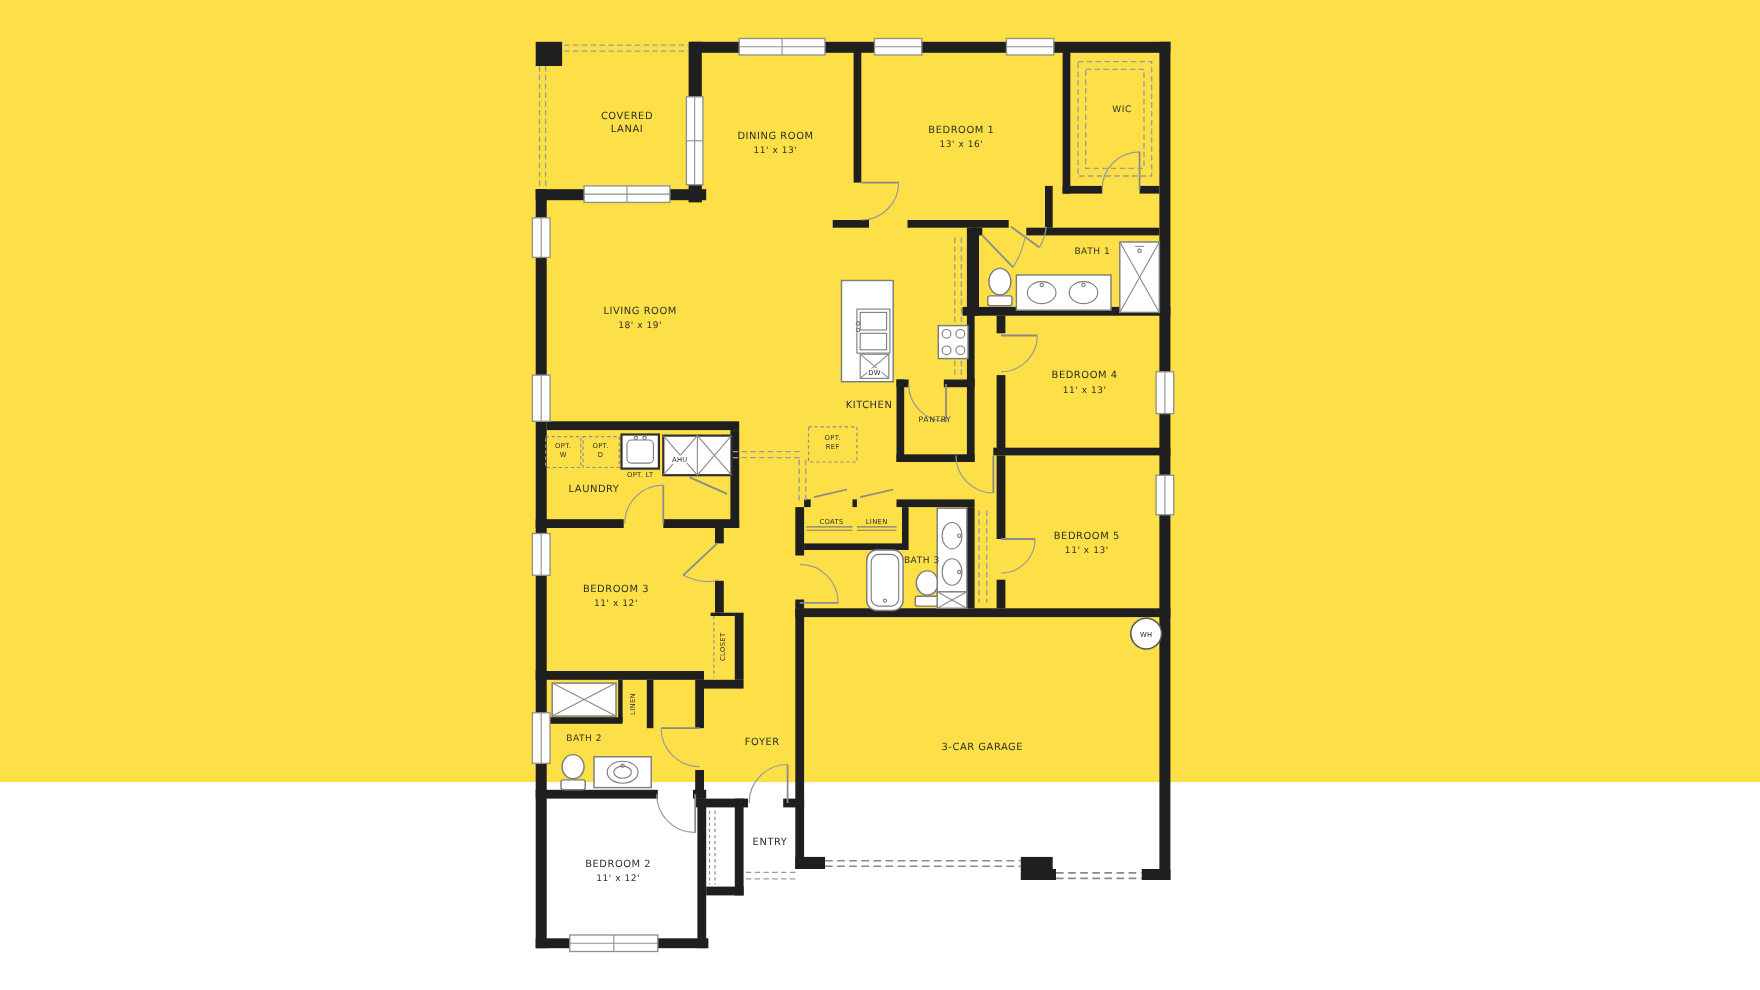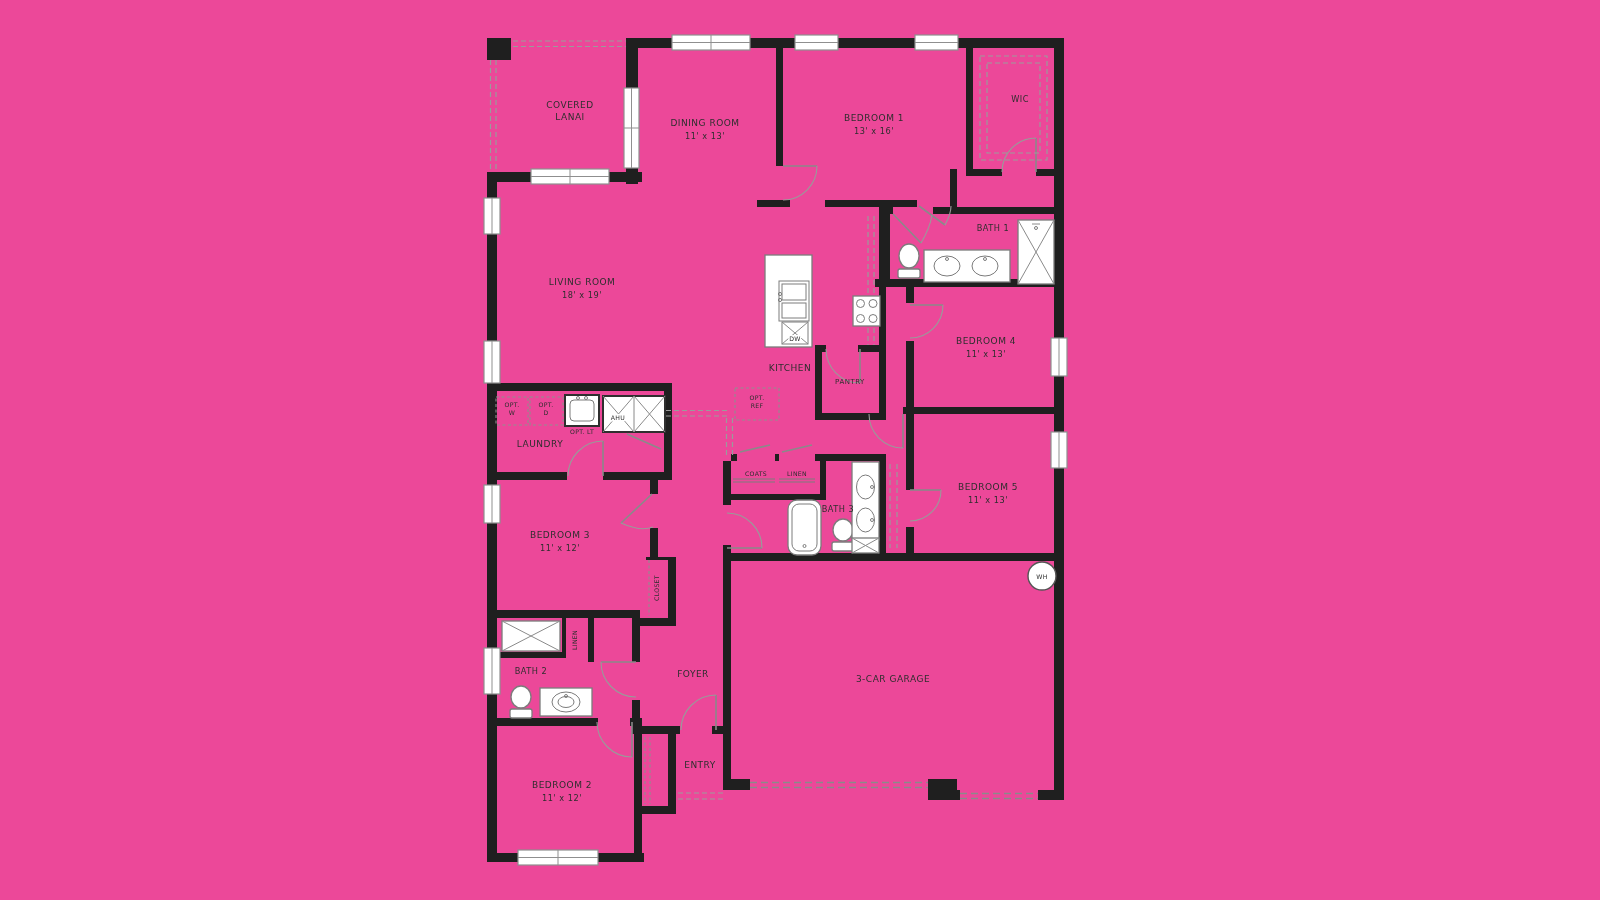--- a/index.html
+++ b/index.html
@@ -1,16 +1,16 @@
 <!DOCTYPE html>
 <html><head>
 <meta charset="utf-8">
 <style>
   html,body{margin:0;padding:0;background:#ffffff;width:1600px;height:900px;overflow:hidden}
-  #stage{position:relative;width:1600px;height:900px;background:#ec4899}
+  #stage{position:relative;width:1600px;height:711px;background:#fde047}
   svg{position:absolute;inset:0}
   .w{fill:#1f1f1f}
   .win{fill:#ffffff;stroke:#8f8f8f;stroke-width:1.2}
   .wl{stroke:#8f8f8f;stroke-width:1;fill:none}
   .fx{fill:#ffffff;stroke:#7c7c7c;stroke-width:1.3}
   .fxd{fill:#ffffff;stroke:#2f2f2f;stroke-width:2}
   .fx2{fill:none;stroke:#7c7c7c;stroke-width:1}
   .dash{fill:none;stroke:#9b9b9b;stroke-width:1.2;stroke-dasharray:5 3}
   .dsh3{fill:none;stroke:#8f8f8f;stroke-width:1.1;stroke-dasharray:3 2.5}
   .dash2{fill:none;stroke:#8a8a8a;stroke-width:1.5;stroke-dasharray:7 4}

